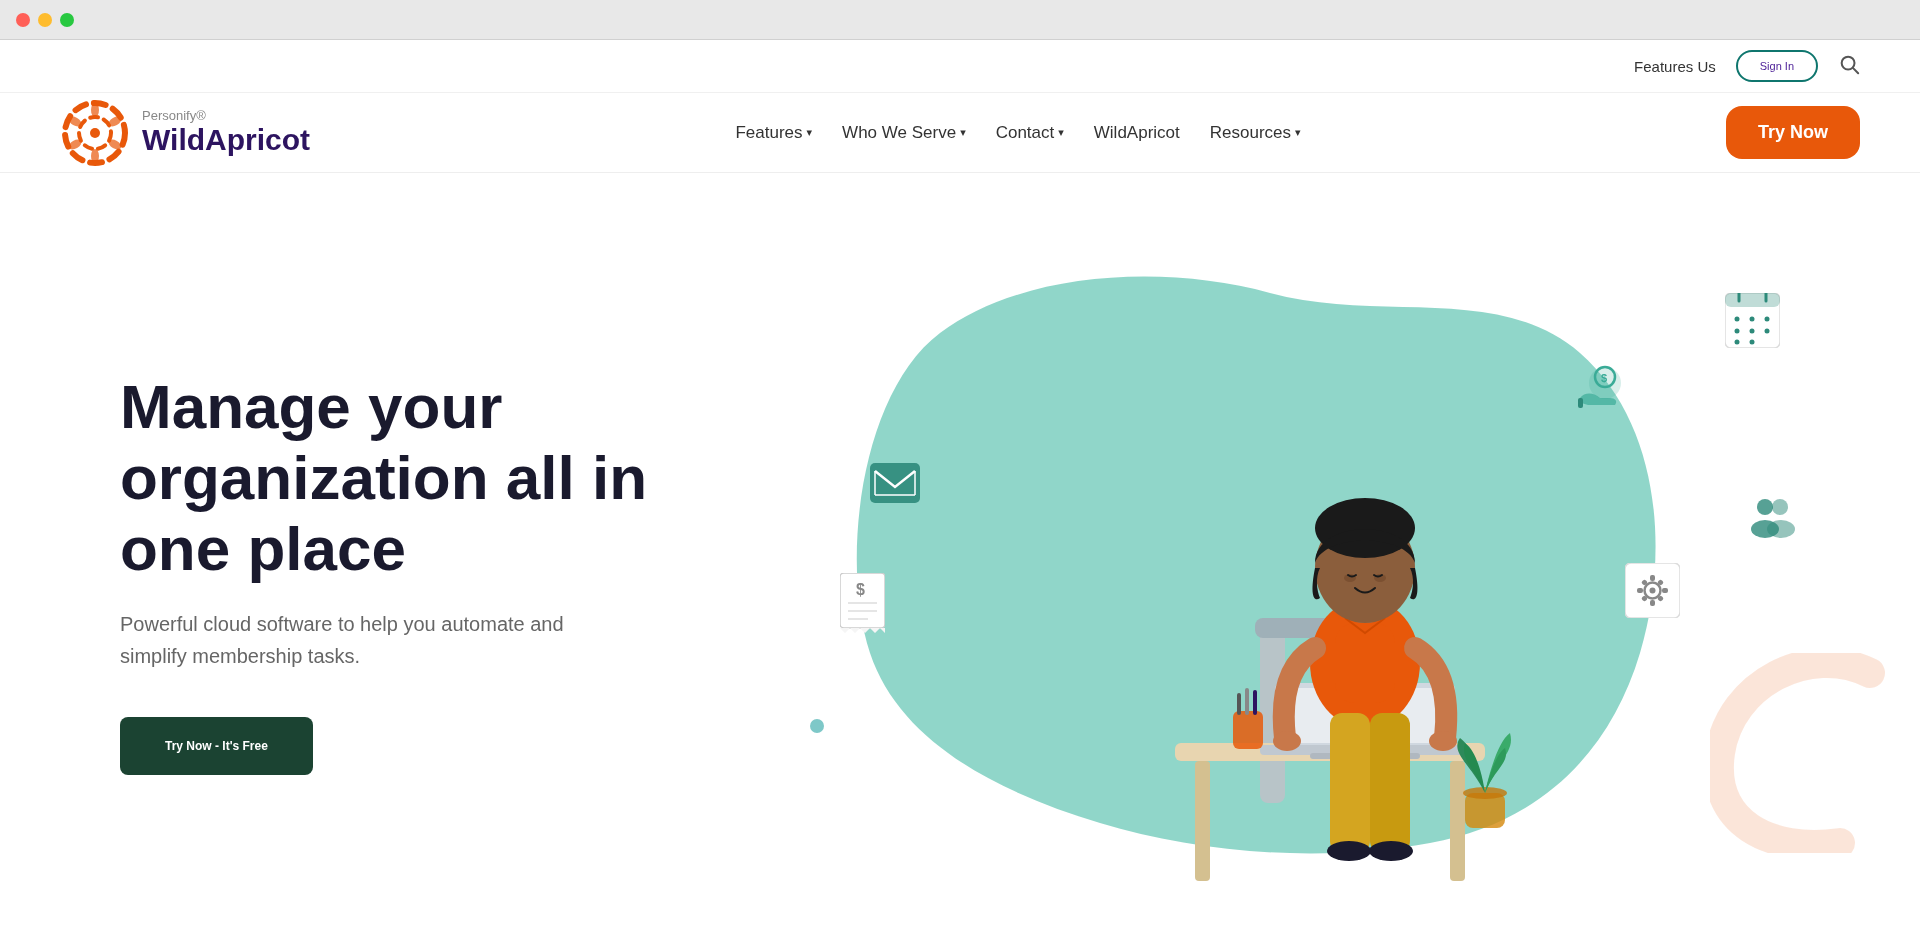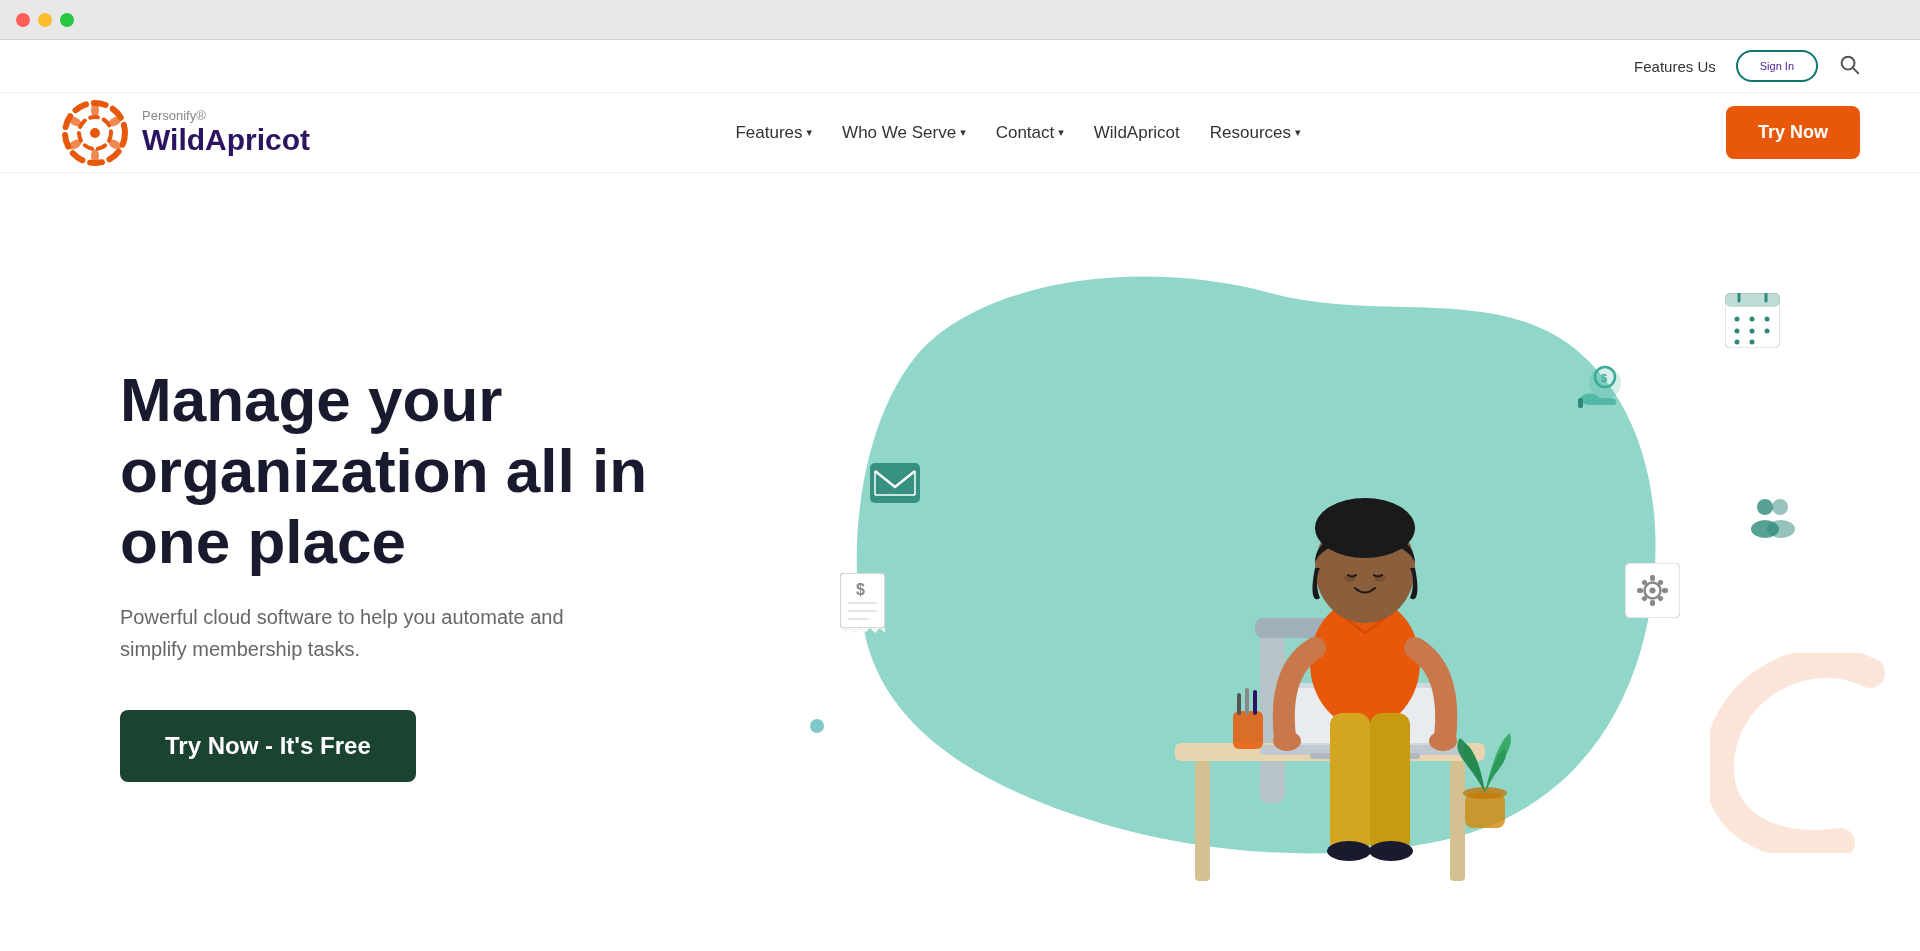--- a/index.html
+++ b/index.html
@@ -100,21 +100,21 @@
       gap: 4px;
     }
     .nav-links li a .chevron {
       font-size: 11px;
     }
     .try-now-btn {
       background: #e8580a;
       color: #fff;
       border: none;
       padding: 16px 32px;
-      border-radius: 8px;
+      border-radius: 16px;
       font-size: 18px;
       font-weight: 700;
       cursor: pointer;
       text-align: right;
     }
 
     
     .hero {
       display: flex;
       align-items: center;
@@ -141,21 +141,21 @@
       line-height: 1.6;
       margin-bottom: 45px;
       max-width: 500px;
     }
     .try-free-btn {
       background: #1b4332;
       color: #fff;
       border: none;
       padding: 22px 45px;
       border-radius: 8px;
-      font-size: 24px;
+      font-size: 12px;
       font-weight: 700;
       cursor: pointer;
     }
 
     
     .hero-right {
       flex: 1;
       position: relative;
       height: 680px;
       display: flex;

